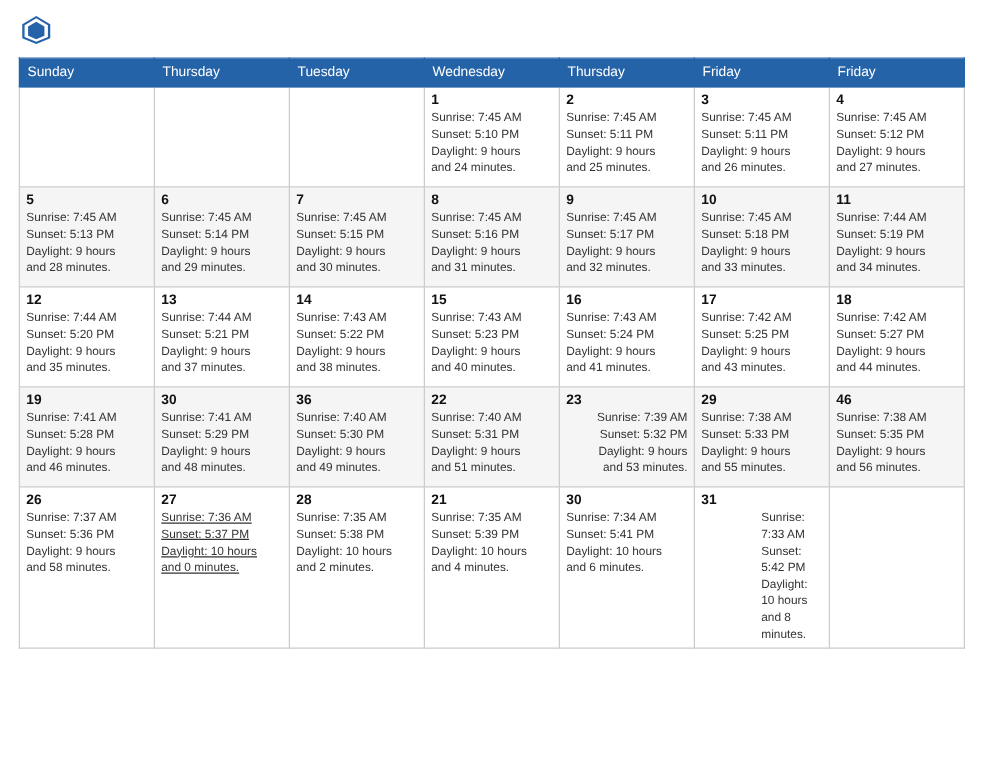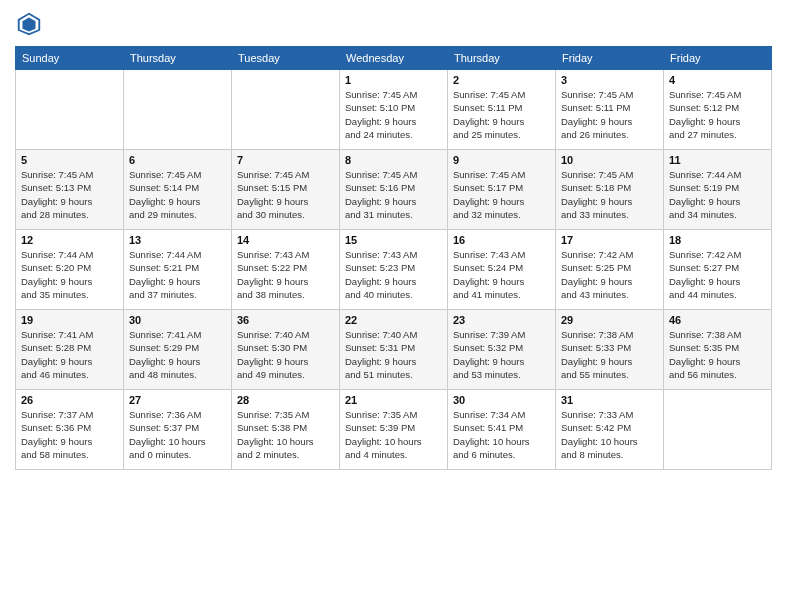--- a/index.html
+++ b/index.html
@@ -287,21 +287,21 @@
           </td>
           <td>
             <div class="cell-day">22</div>
             <div class="cell-info" style="white-space: pre-line;">Sunrise: 7:40 AM
 Sunset: 5:31 PM
 Daylight: 9 hours
 and 51 minutes.</div>
           </td>
           <td>
             <div class="cell-day">23</div>
-            <div class="cell-info" style="white-space: pre-line;">Sunrise: 7:39 AM
+            <div class="cell-info" style="white-space: pre-line; text-align: right;">Sunrise: 7:39 AM
 Sunset: 5:32 PM
 Daylight: 9 hours
 and 53 minutes.</div>
           </td>
           <td>
             <div class="cell-day">29</div>
             <div class="cell-info" style="white-space: pre-line;">Sunrise: 7:38 AM
 Sunset: 5:33 PM
 Daylight: 9 hours
 and 55 minutes.</div>
@@ -317,21 +317,21 @@
         <tr class="row-normal">
           <td>
             <div class="cell-day">26</div>
             <div class="cell-info" style="white-space: pre-line;">Sunrise: 7:37 AM
 Sunset: 5:36 PM
 Daylight: 9 hours
 and 58 minutes.</div>
           </td>
           <td>
             <div class="cell-day">27</div>
-            <div class="cell-info" style="white-space: pre-line;">Sunrise: 7:36 AM
+            <div class="cell-info" style="white-space: pre-line; text-decoration: underline;">Sunrise: 7:36 AM
 Sunset: 5:37 PM
 Daylight: 10 hours
 and 0 minutes.</div>
           </td>
           <td>
             <div class="cell-day">28</div>
             <div class="cell-info" style="white-space: pre-line;">Sunrise: 7:35 AM
 Sunset: 5:38 PM
 Daylight: 10 hours
 and 2 minutes.</div>
@@ -345,21 +345,21 @@
           </td>
           <td>
             <div class="cell-day">30</div>
             <div class="cell-info" style="white-space: pre-line;">Sunrise: 7:34 AM
 Sunset: 5:41 PM
 Daylight: 10 hours
 and 6 minutes.</div>
           </td>
           <td>
             <div class="cell-day">31</div>
-            <div class="cell-info" style="white-space: pre-line;">Sunrise: 7:33 AM
+            <div class="cell-info" style="white-space: pre-line; margin-left: 48px;">Sunrise: 7:33 AM
 Sunset: 5:42 PM
 Daylight: 10 hours
 and 8 minutes.</div>
           </td>
           <td class="empty-cell"></td>
         </tr>
       </tbody>
   </table>
 </div>
 

